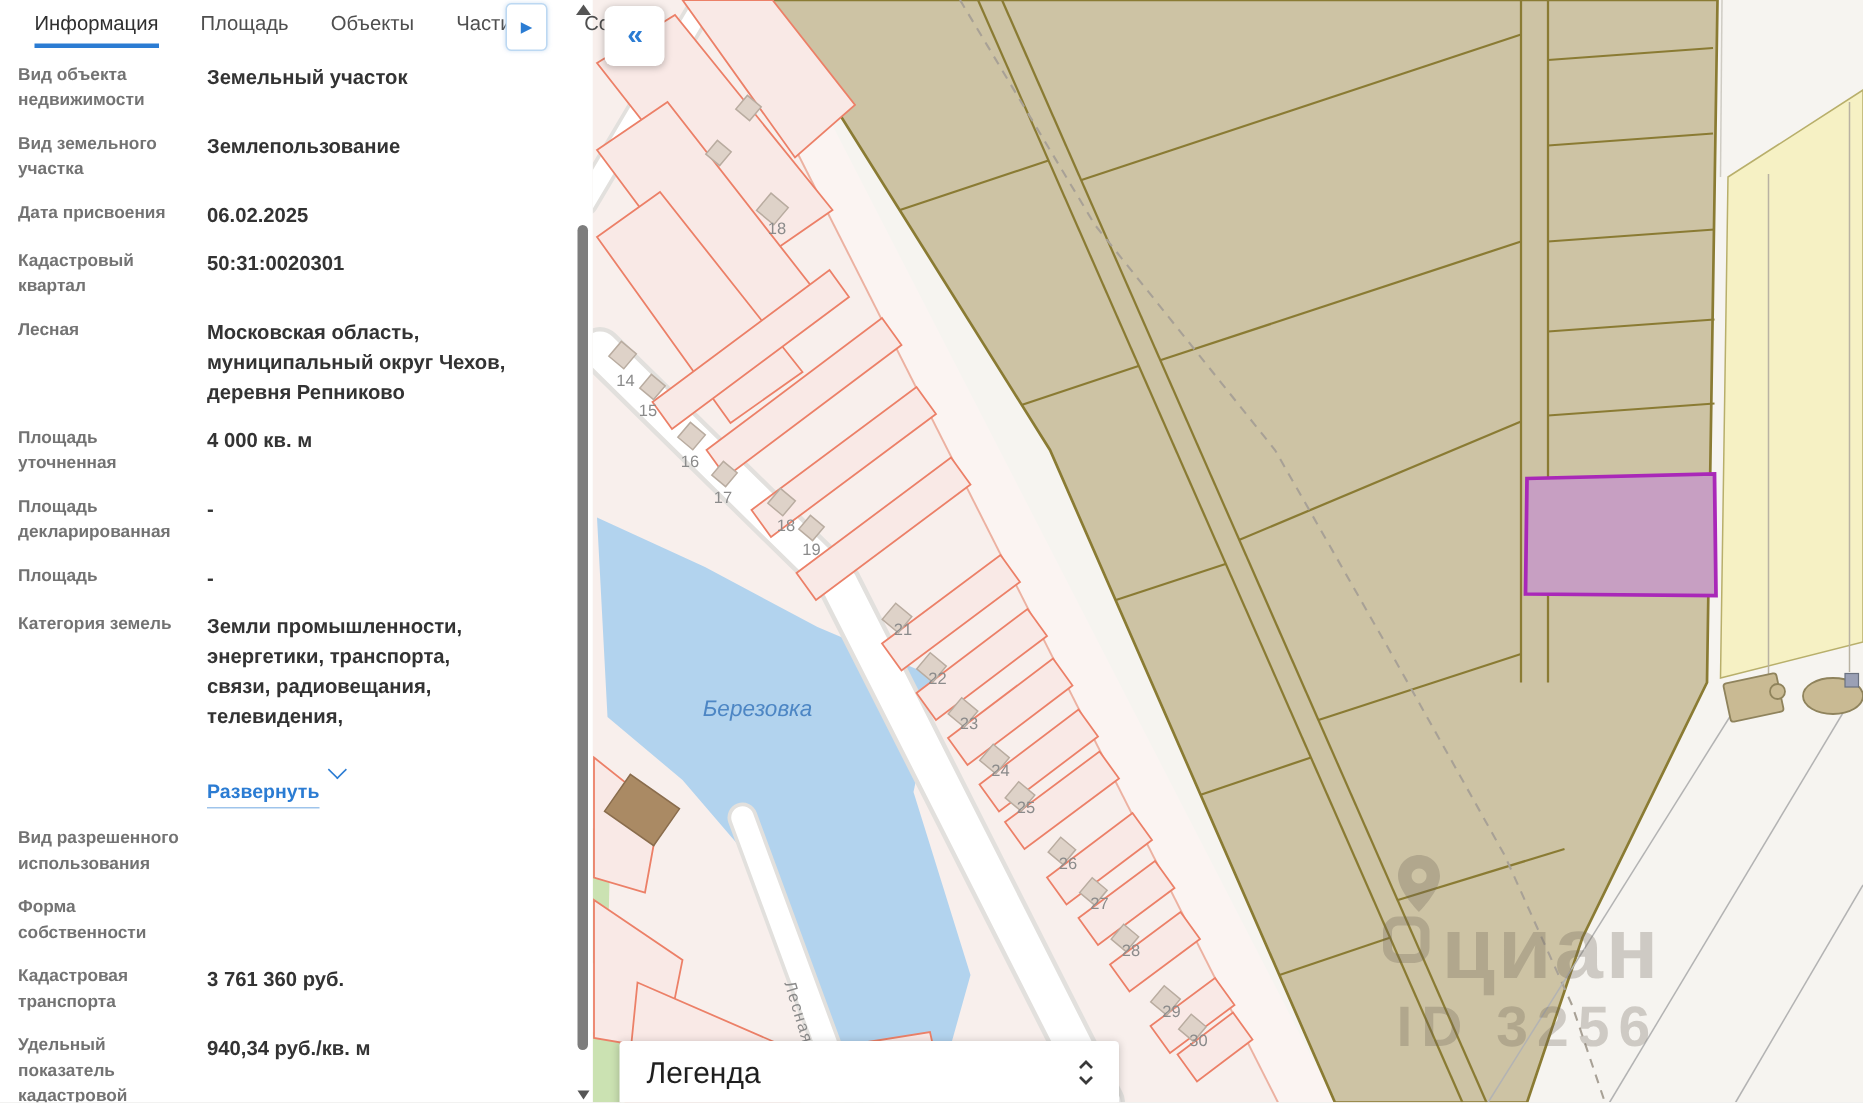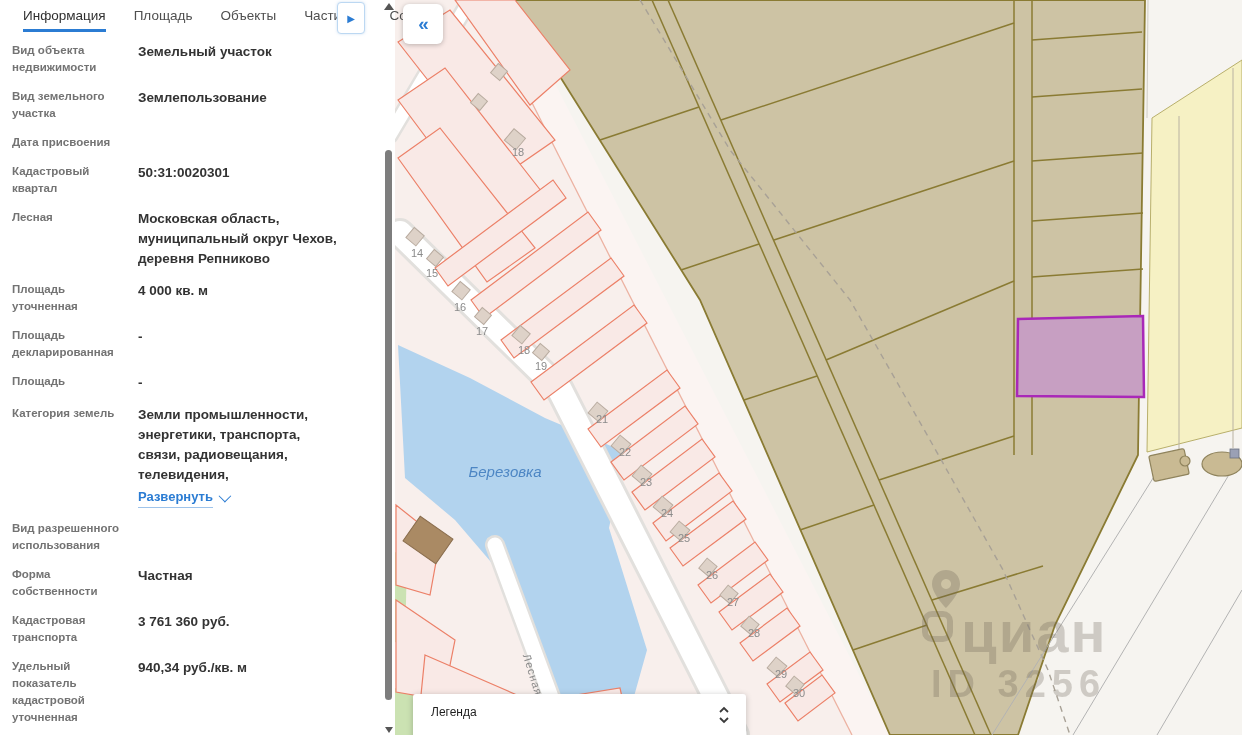--- a/index.html
+++ b/index.html
@@ -12,41 +12,41 @@
   .tab.active{color:#2f2f2f;border-bottom:3px solid #2b7cd3;margin-left:11px;}
   .tab-scroll-btn{position:absolute;right:30px;top:2px;width:26px;height:30px;background:#fff;
       border:1px solid #bcd8f2;border-radius:4px;display:flex;align-items:center;justify-content:center;
       color:#2b7cd3;font-size:10px;box-shadow:0 0 3px rgba(120,170,220,.35);cursor:pointer;}
   .fields{padding:10px 14px 0 12px;width:356px;box-sizing:border-box;font-weight:bold;}
   .frow{display:flex;margin-bottom:12px;}
   .flabel{width:122px;flex:0 0 122px;font-size:11.5px;line-height:17px;color:#737373;}
   .fvalue{padding-left:4px;font-size:13.5px;line-height:20px;color:#333;width:230px;}
   .expand-link{display:inline-flex;align-items:center;gap:6px;margin-top:2px;font-size:13px;
       color:#2b7cd3;cursor:pointer;}
-  .expand-link .txt{border-bottom:1px solid rgba(43,124,211,.45);}
+  .expand-link .txt{border-bottom:1px solid rgba(43,124,211,.45);margin-top:28px;}
   .chev{display:inline-block;width:8px;height:8px;border-right:1.6px solid #2b7cd3;
       border-bottom:1.6px solid #2b7cd3;transform:rotate(45deg) translateY(-2px);}
   
   .sb{position:absolute;right:0;top:0;width:13px;height:735px;}
   .sb-up{position:absolute;left:2px;top:3px;width:0;height:0;border-left:5px solid transparent;
       border-right:5px solid transparent;border-bottom:7px solid #555;cursor:pointer;}
   .sb-down{position:absolute;left:3px;bottom:2px;width:0;height:0;border-left:4px solid transparent;
       border-right:4px solid transparent;border-top:6px solid #555;cursor:pointer;}
   .sb-thumb{position:absolute;left:3px;top:150px;width:7px;height:550px;background:#7d7d7d;
       border-radius:4px;cursor:pointer;}
   
   .map{position:absolute;left:395px;top:0;width:847px;height:735px;overflow:hidden;background:#f6f4f0;}
   .map svg{display:block;}
   .collapse-btn{position:absolute;left:8px;top:4px;width:40px;height:40px;background:#fff;border-radius:6px;
       box-shadow:0 1px 5px rgba(0,0,0,.25);display:flex;align-items:center;justify-content:center;
       color:#2b7cd3;font-size:19px;font-weight:bold;letter-spacing:-1px;cursor:pointer;z-index:8;}
   .legend{position:absolute;left:18px;top:694px;width:333px;height:48px;background:#fff;border-radius:3px;
       box-shadow:0 1px 6px rgba(0,0,0,.22);display:flex;align-items:flex-start;justify-content:space-between;
       padding:11px 16px 0 18px;box-sizing:border-box;z-index:8;cursor:pointer;}
-  .legend-title{font-size:12px;color:#1f1f1f;}
+  .legend-title{font-size:20px;color:#1f1f1f;}
   .svgtext{font-family:"Liberation Sans",sans-serif;}
 </style>
 </head>
 <body>
 
 <div class="app">
 
   <div class="panel">
     <div class="tabs">
       <div class="tab active">Информация</div>
@@ -63,20 +63,21 @@
       <div class="frow">
         <div class="flabel">Вид объекта недвижимости</div>
         <div class="fvalue">Земельный участок</div>
       </div>
       <div class="frow">
         <div class="flabel">Вид земельного участка</div>
         <div class="fvalue">Землепользование</div>
       </div>
       <div class="frow">
         <div class="flabel">Дата присвоения</div>
+        <div class="fvalue">06.02.2025</div>
       </div>
       <div class="frow">
         <div class="flabel">Кадастровый квартал</div>
         <div class="fvalue">50:31:0020301</div>
       </div>
       <div class="frow">
         <div class="flabel">Лесная</div>
         <div class="fvalue">Московская область, муниципальный округ Чехов, деревня Репниково</div>
       </div>
       <div class="frow">
@@ -100,21 +101,20 @@
             <span class="txt">Развернуть</span>
             <span class="chev"></span>
           </span>
         </div>
       </div>
       <div class="frow">
         <div class="flabel">Вид разрешенного использования</div>
       </div>
       <div class="frow">
         <div class="flabel">Форма собственности</div>
-        <div class="fvalue">Частная</div>
       </div>
       <div class="frow">
         <div class="flabel">Кадастровая транспорта</div>
         <div class="fvalue">3 761 360 руб.</div>
       </div>
       <div class="frow">
         <div class="flabel">Удельный показатель кадастровой уточненная</div>
         <div class="fvalue">940,34 руб./кв. м</div>
       </div>
     </div>

